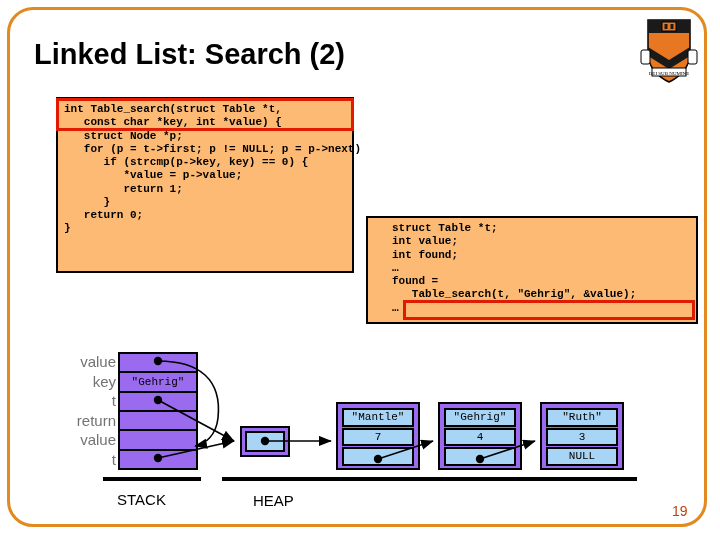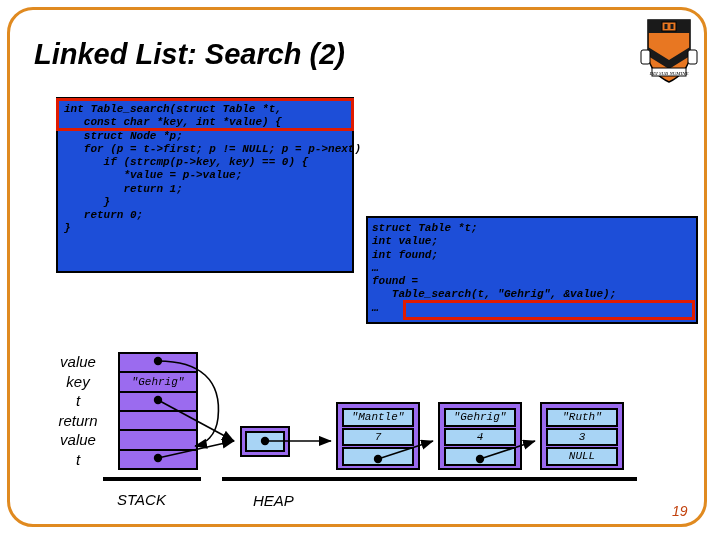--- a/index.html
+++ b/index.html
@@ -1,54 +1,54 @@
 <!DOCTYPE html>
 <html><head>
 <meta charset="utf-8">
 <style>
   html,body{margin:0;padding:0;background:#fff;}
   body{width:720px;height:540px;overflow:hidden;font-family:"Liberation Sans",sans-serif;}
-  #slide{position:relative;width:720px;height:540px;background:#ffffff;font-style:italic;}
+  #slide{position:relative;width:720px;height:540px;background:#ffffff;}
 
   
   #frame{
     position:absolute;left:7px;top:7px;width:700px;height:520px;
     border:3px solid #E08A20;border-radius:26px;box-sizing:border-box;
     pointer-events:none;
   }
 
   
   #title{
     position:absolute;left:34px;top:38px;width:560px;
     font-size:29px;font-weight:bold;color:#000;letter-spacing:0px;
     font-family:"Liberation Sans",sans-serif;
   }
 
   
   #logo{position:absolute;left:640px;top:14px;width:58px;height:72px;}
 
   
   .codeblock{
-    position:absolute;background:#1d4ed8;border:2px solid #000;
+    position:absolute;background:#fdba74;border:2px solid #000;
     font-family:"Liberation Mono","DejaVu Sans Mono",monospace;
     font-weight:bold;color:#000;box-sizing:border-box;
     white-space:pre;line-height:1.205;
   }
   #code-main{left:56px;top:97px;width:298px;height:176px;font-size:11px;padding:4px 0 0 6px;}
-  #code-caller{left:366px;top:216px;width:332px;height:108px;font-size:11px;padding:4px 0 0 4px;}
+  #code-caller{left:366px;top:216px;width:332px;height:108px;font-size:11px;padding:4px 0 0 24px;}
 
   
   .redbox{position:absolute;border:3px solid #E01B00;box-sizing:border-box;}
   #redbox-sig{left:56px;top:98px;width:298px;height:33px;}
   #redbox-call{left:403px;top:300px;width:292px;height:20px;}
 
   
   #stacklabels{
     position:absolute;left:40px;top:352px;width:76px;
-    text-align:center;font-size:15px;color:#000000;line-height:19.6px;
+    text-align:right;font-size:15px;color:#737373;line-height:19.6px;
     font-family:"Liberation Sans",sans-serif;
   }
   #stacklabels div{height:19.6px;}
 
   #stackbox{
     position:absolute;left:118px;top:352px;width:80px;height:118px;
     background:#9B6BEF;border:2px solid #000;box-sizing:border-box;
   }
   #stackbox .cell{
     height:19.33px;border-bottom:2px solid #000;box-sizing:border-box;

